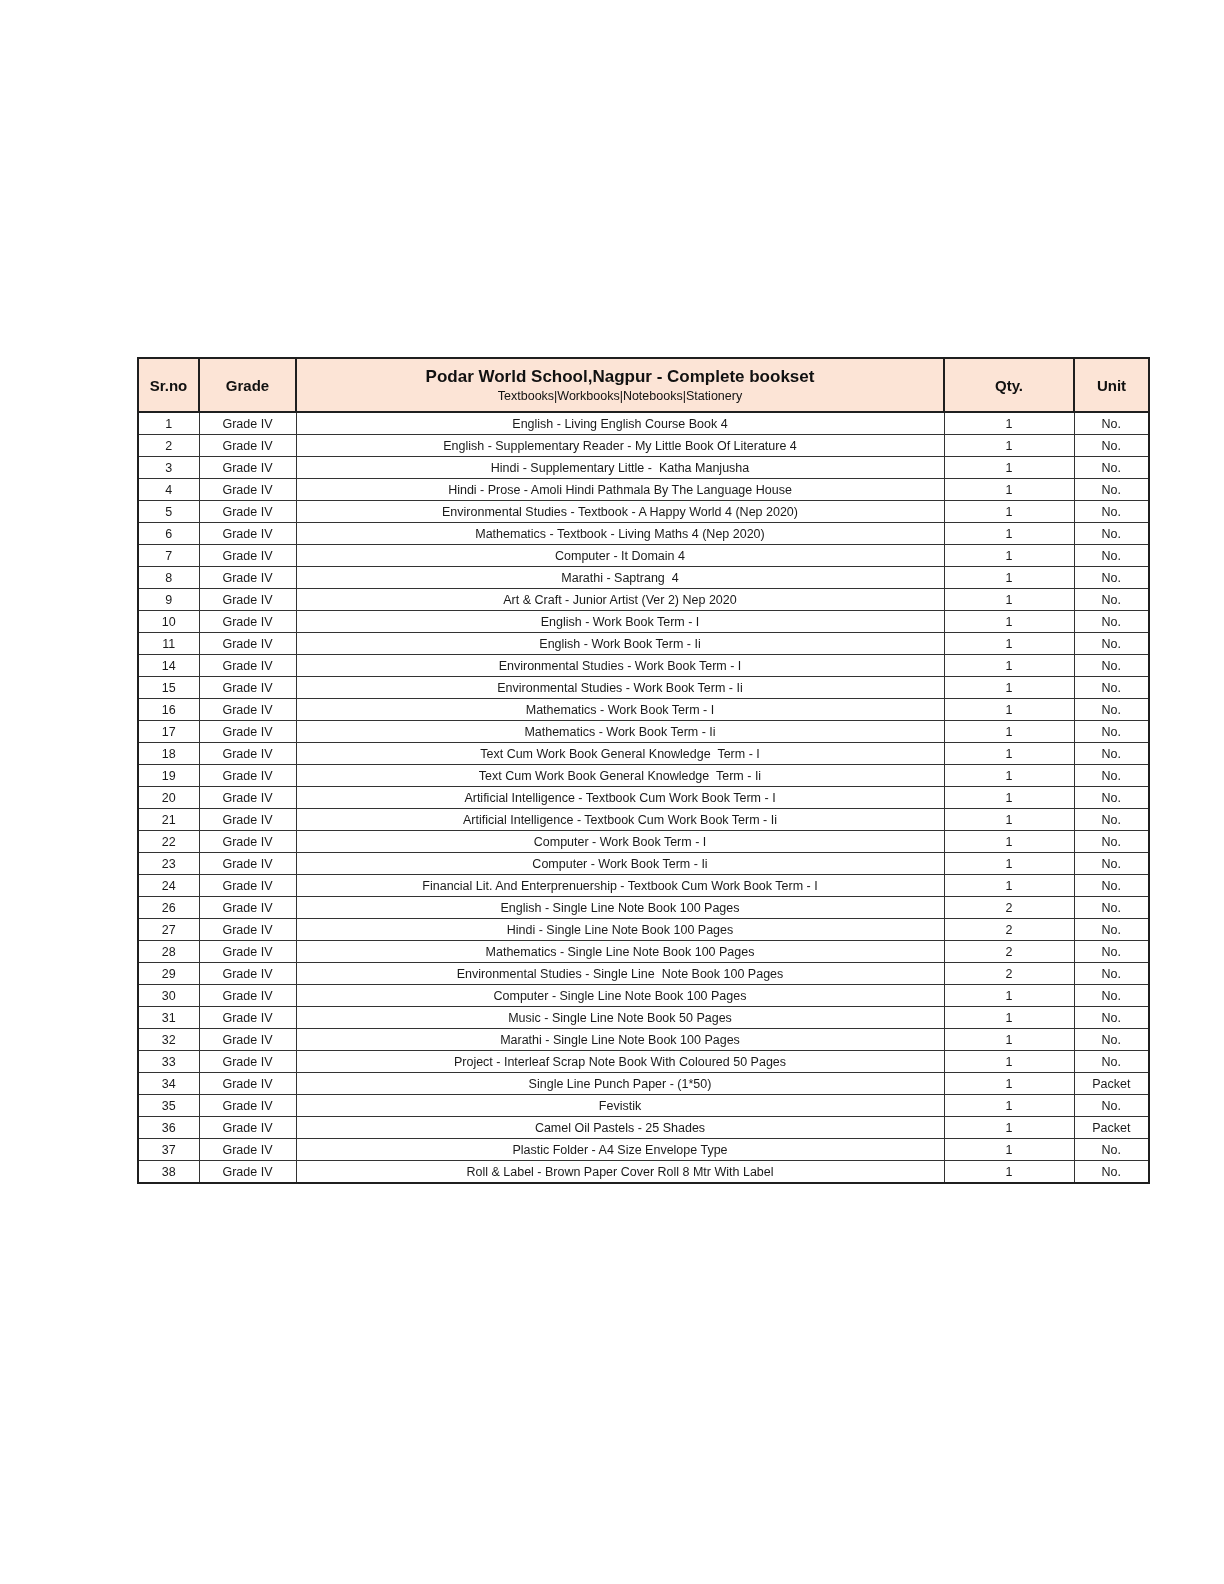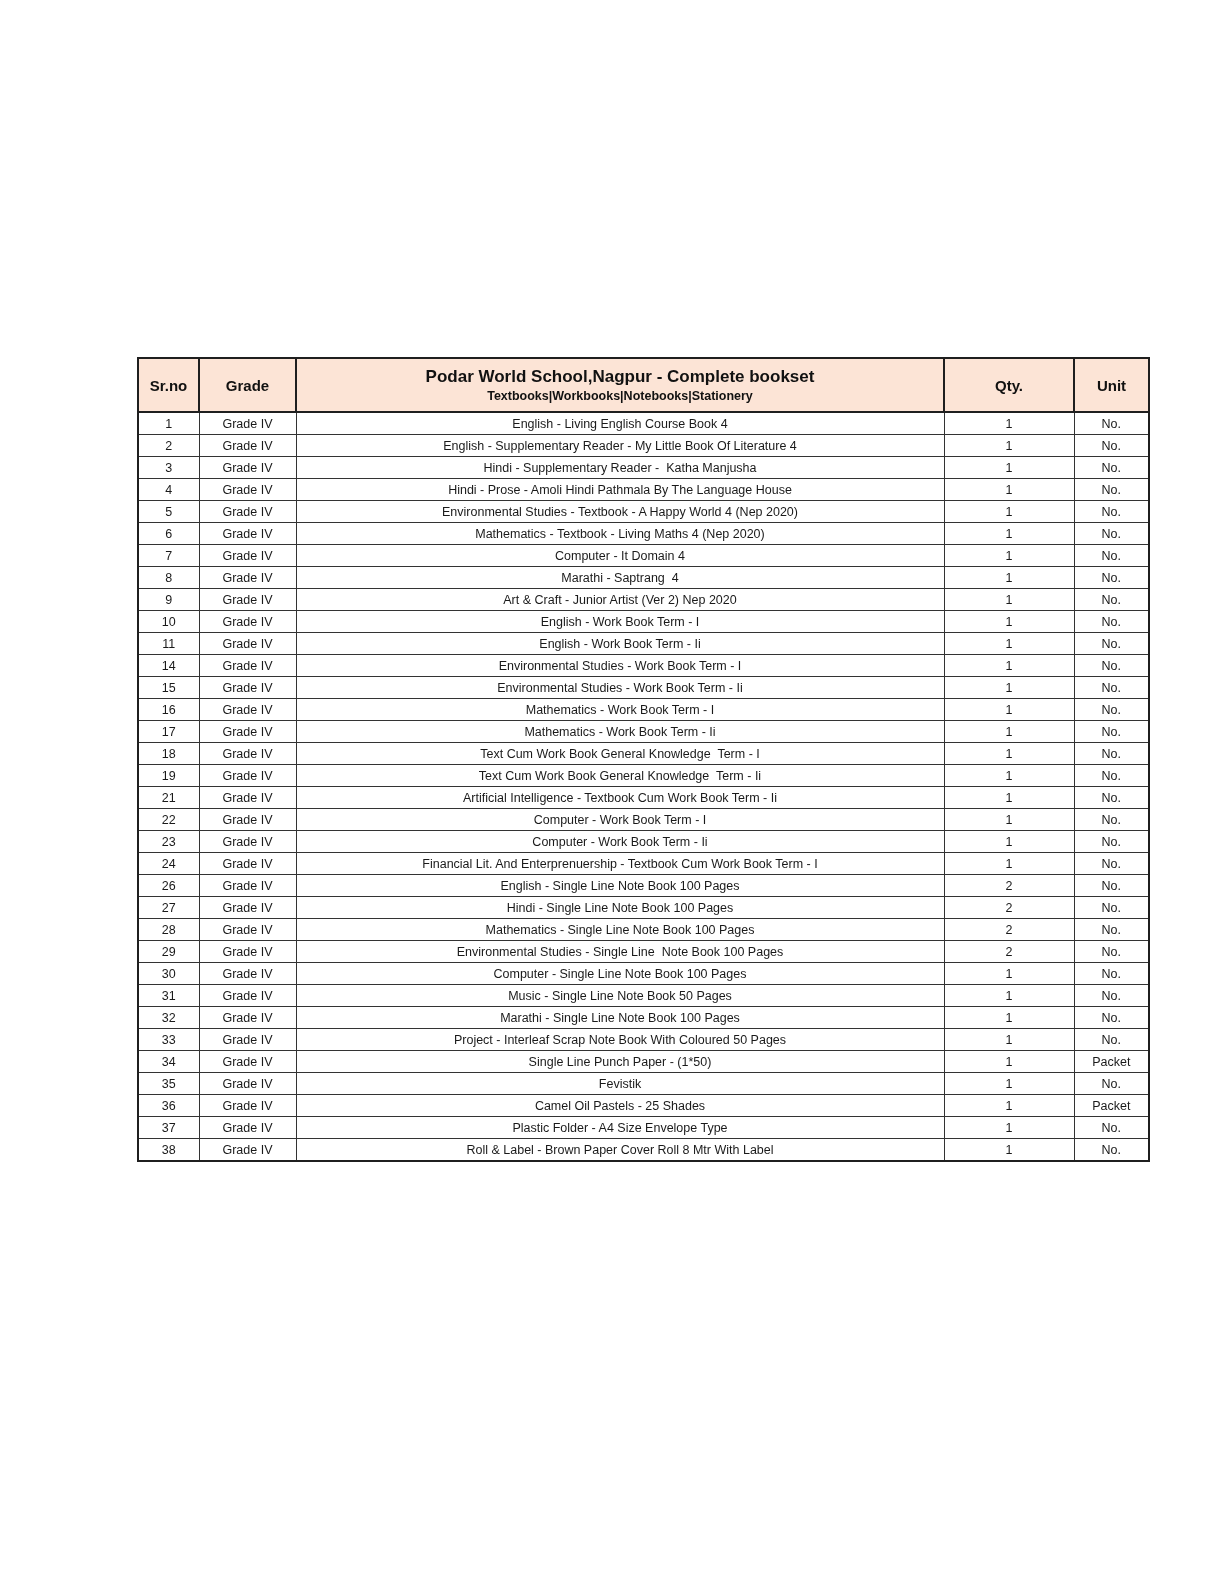--- a/index.html
+++ b/index.html
@@ -48,21 +48,21 @@
   .head-title {
     font-size: 17px;
     line-height: 1.25;
     font-weight: bold;
     color: #111111;
     text-align: center;
   }
   .head-subtitle {
     font-size: 12.5px;
     line-height: 1.25;
-    font-weight: bold;
+    font-weight: normal;
     color: #111111;
     margin-top: 2px;
   }
   tbody td {
     border: 1px solid #333333;
     height: 21px;
     padding: 0 4px;
     font-size: 12.5px;
     color: #1a1a1a;
     vertical-align: middle;
@@ -110,21 +110,21 @@
     <td class="center">2</td>
     <td class="center">Grade IV</td>
     <td class="left">English - Supplementary Reader - My Little Book Of Literature 4</td>
     <td class="center">1</td>
     <td class="center">No.</td>
   </tr>
 
   <tr>
     <td class="center">3</td>
     <td class="center">Grade IV</td>
-    <td class="left">Hindi - Supplementary Reader -  Katha Manjusha</td>
+    <td class="left">Hindi - Supplementary Little -  Katha Manjusha</td>
     <td class="center">1</td>
     <td class="center">No.</td>
   </tr>
 
   <tr>
     <td class="center">4</td>
     <td class="center">Grade IV</td>
     <td class="left">Hindi - Prose - Amoli Hindi Pathmala By The Language House</td>
     <td class="center">1</td>
     <td class="center">No.</td>
@@ -229,20 +229,27 @@
   </tr>
 
   <tr>
     <td class="center">19</td>
     <td class="center">Grade IV</td>
     <td class="left">Text Cum Work Book General Knowledge  Term - Ii</td>
     <td class="center">1</td>
     <td class="center">No.</td>
   </tr>
 
+  <tr>
+    <td class="center">20</td>
+    <td class="center">Grade IV</td>
+    <td class="left">Artificial Intelligence - Textbook Cum Work Book Term - I</td>
+    <td class="center">1</td>
+    <td class="center">No.</td>
+  </tr>
 
   <tr>
     <td class="center">21</td>
     <td class="center">Grade IV</td>
     <td class="left">Artificial Intelligence - Textbook Cum Work Book Term - Ii</td>
     <td class="center">1</td>
     <td class="center">No.</td>
   </tr>
 
   <tr>

